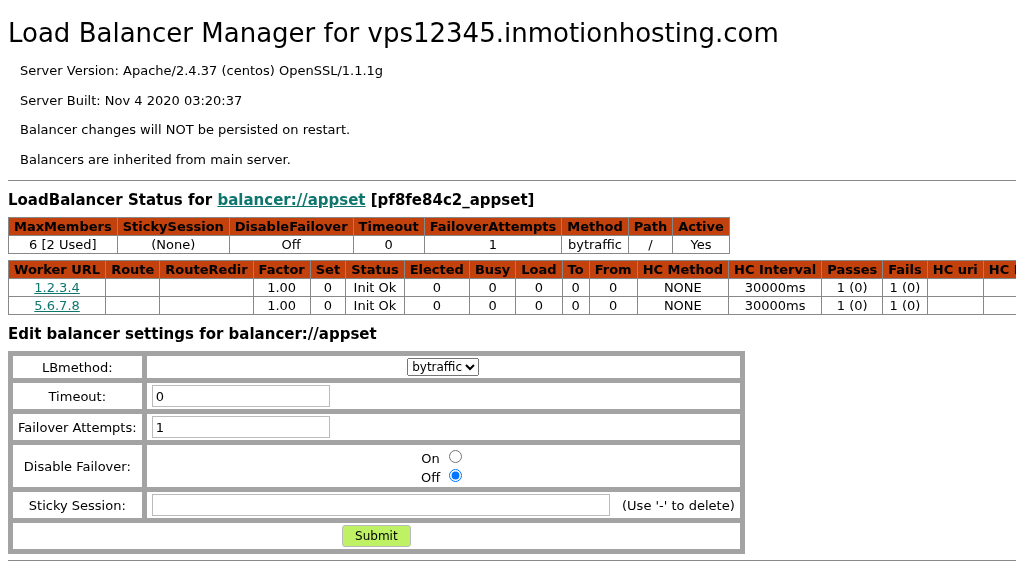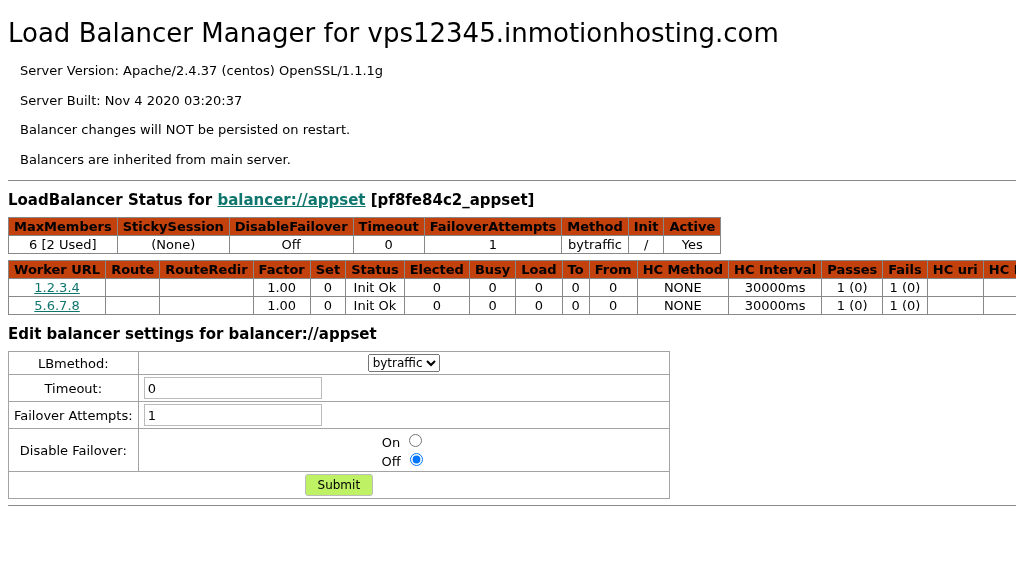--- a/index.html
+++ b/index.html
@@ -12,21 +12,21 @@
   h1 { font-size: 26px; font-weight: normal; margin: 10px 0 14px 0; }
   h3 { font-size: 15px; font-weight: bold; margin: 10px 0 8px 0; }
   hr { border: none; border-top: 1px solid #888; margin: 6px 0; }
   dl { margin: 0 0 8px 0; }
   dt { margin: 12px; line-height: 1.35; }
   a.link { color: #0f766e; text-decoration: underline; }
   table { border-collapse: collapse; margin: 2px 0 6px 0; }
   th, td { border: 1px solid #888; padding: 1px 5px; text-align: center; white-space: nowrap; }
   th { background: #c2410c; font-weight: bold; }
   .form-table { border-collapse: collapse; }
-  .form-table td { border: 1px solid #a3a3a3; padding: 2px 5px; text-align: center; vertical-align: middle; }
+  .form-table td { border: 5px solid #a3a3a3; padding: 2px 5px; text-align: center; vertical-align: middle; }
   .form-table td.label { white-space: nowrap; }
   input[type="text"] { font-family: inherit; font-size: 13px; padding: 1px 3px; border: 1px solid #bbb; height: 18px; }
   select { font-family: inherit; font-size: 12px; }
   input[type="submit"] {
     font-family: inherit; font-size: 12px; padding: 3px 12px;
     background: #bef264; border: 1px solid #bbb; border-radius: 3px;
   }
   .radio-label { display: inline-block; }
 </style>
 </head>
@@ -49,21 +49,21 @@
 
 <table>
   <tbody>
       <tr>
     <th>MaxMembers</th>
     <th>StickySession</th>
     <th>DisableFailover</th>
     <th>Timeout</th>
     <th>FailoverAttempts</th>
     <th>Method</th>
-    <th>Init</th>
+    <th>Path</th>
     <th>Active</th>
   </tr>
   <tr>
     <td>6 [2 Used]</td>
     <td>(None)</td>
     <td>Off</td>
     <td>0</td>
     <td>1</td>
     <td>bytraffic</td>
     <td>/</td>
@@ -158,19 +158,26 @@
   <tr>
     <td class="label">Disable Failover:</td>
     <td>
       <span class="radio-label">On</span>
       <input type="radio" name="df" style=""><br>
       <span class="radio-label">Off</span>
       <input type="radio" name="df" checked="" style="">
     </td>
   </tr>
   <tr>
+    <td class="label">Sticky Session:</td>
+    <td style="text-align:left;">
+      <input type="text" size="60" value="" style="">
+      &nbsp;&nbsp;<span>(Use '-' to delete)</span>
+    </td>
+  </tr>
+  <tr>
     <td colspan="2"><input type="submit" value="Submit" style=""></td>
   </tr>
 </tbody>
     </table>
 </form>
 
 <hr>
 
 </body></html>

